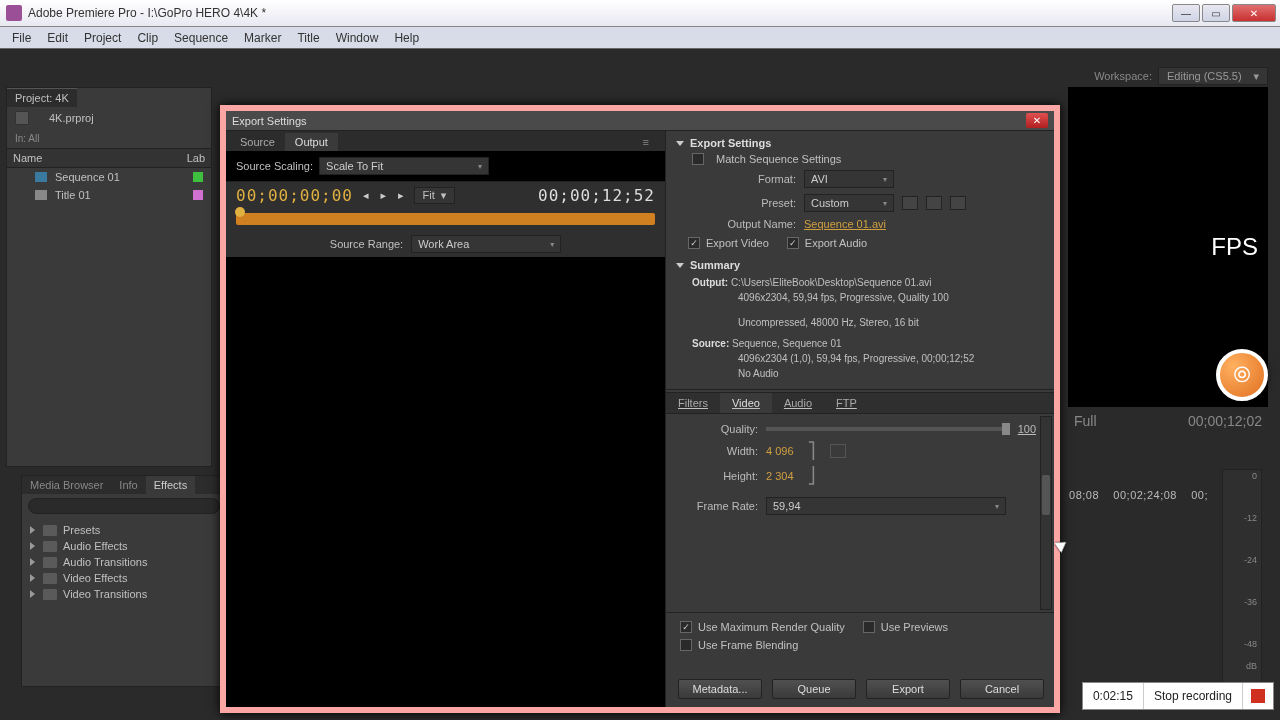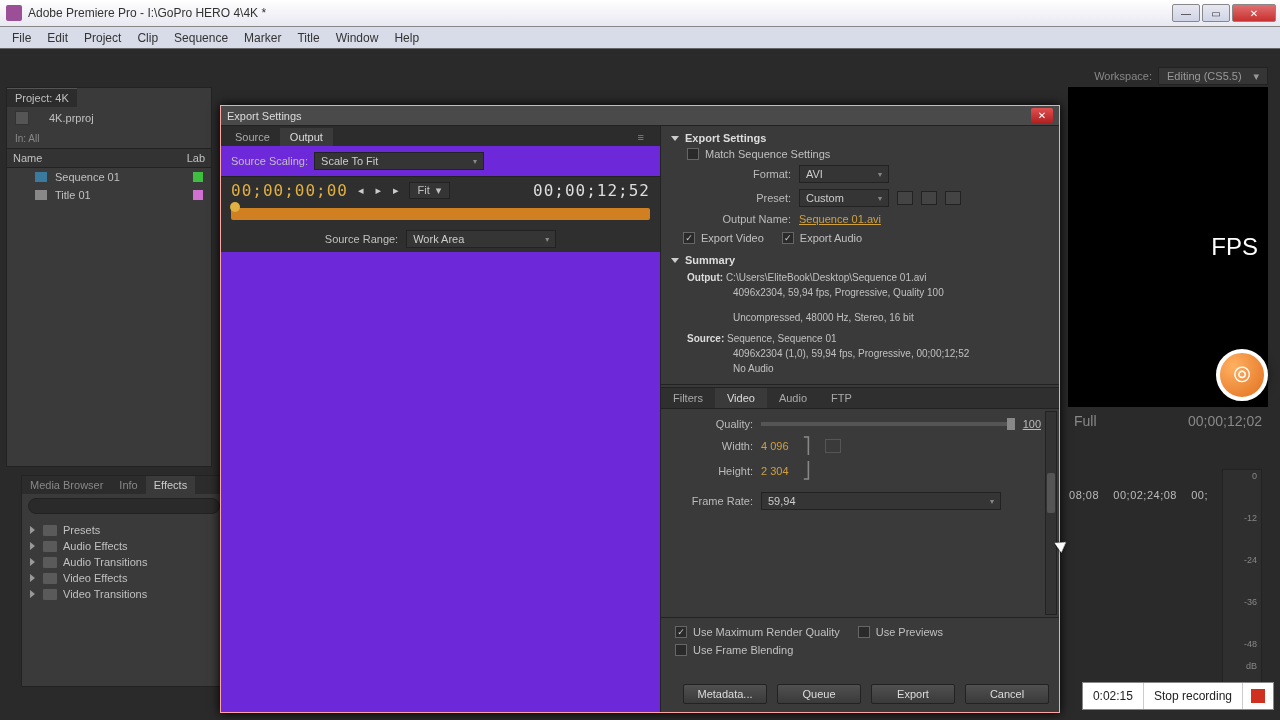--- a/index.html
+++ b/index.html
@@ -50,27 +50,27 @@
 
 .right-preview { position:absolute; right:12px; top:38px; width:200px; height:320px; background:#000; display:flex; align-items:center; justify-content:flex-end; color:#fff; font-family: serif; font-size:24px; padding-right:10px; }
 .right-controls { position:absolute; right:12px; top:362px; width:200px; height:20px; color:#888; font-size:14px; display:flex; align-items:center; justify-content:space-between; padding:0 6px; }
 
 
 .tl-times { position:absolute; right:72px; top:440px; color:#bbb; font-size:11px; letter-spacing:0.5px; }
 .audio-meter { position:absolute; right:18px; top:420px; width:40px; height:220px; background:#2f2f2f; border:1px solid #222; font-size:9px; color:#888; }
 .audio-meter div { text-align:right; padding:1px 4px; }
 
 
-.dialog { position:absolute; left:220px; top:56px; width:840px; height:608px; background:#3f3f3f; border:1px solid #fca5a5; box-shadow:0 0 10px #000; }
+.dialog { position:absolute; left:220px; top:56px; width:840px; height:608px; background:#3f3f3f; border:6px solid #fca5a5; box-shadow:0 0 10px #000; }
 .dlg-title { height:20px; background:#4a4a4a; border-bottom:1px solid #222; display:flex; align-items:center; padding:0 6px; color:#ddd; }
 .dlg-title .spacer { flex:1; }
 .dlg-close { width:22px; height:15px; background:linear-gradient(#e05050,#b02020); color:#fff; display:flex; align-items:center; justify-content:center; border-radius:2px; font-size:10px; }
 
 .dlg-body { display:flex; height:calc(100% - 20px); }
-.dlg-left { width:440px; background:#6d28d9; border-right:1px solid #222; display:flex; flex-direction:column; }
+.dlg-left { width:440px; background:#000000; border-right:1px solid #222; display:flex; flex-direction:column; }
 .dlg-right { flex:1; background:#3a3a3a; display:flex; flex-direction:column; }
 
 .src-tabs { display:flex; background:#2c2c2c; padding-left:4px; height:20px; align-items:flex-end; }
 .src-tabs span { padding:3px 10px; color:#aaa; }
 .src-tabs span.active { background:#3a3a3a; color:#ddd; }
 .src-tabs .menu-icn { margin-left:auto; margin-right:6px; color:#888; }
 .scaling-row { display:flex; align-items:center; gap:6px; padding:6px 10px; border-bottom:1px solid #222; }
 .dd { background:#353535; border:1px solid #222; padding:2px 6px; min-width:170px; height:18px; display:flex; align-items:center; justify-content:space-between; color:#ccc; }
 .dd .arw { font-size:8px; color:#888; }
 .preview-area { flex:1; display:flex; align-items:center; justify-content:center; background:#3e3e3e; position:relative; border:1px solid #222; margin: 2px 8px 2px 8px; }
@@ -81,35 +81,35 @@
 .pb-tc.end { color:#ddd; margin-left:auto; }
 .pb-btn { color:#ccc; padding:0 2px; }
 .pb-fit { background:#353535; border:1px solid #222; padding:1px 8px; display:flex; gap:6px; }
 .pb-slider { height:12px; background:#d08020; margin:8px 0 4px 0; position:relative; border-radius:2px; }
 .pb-slider::before { content:""; position:absolute; left:-1px; top:-6px; width:10px; height:10px; background:#e0b040; border-radius:50%; }
 .pb-range-row { display:flex; align-items:center; justify-content:center; gap:8px; padding-top:6px; }
 
 
 .sect-head { display:flex; align-items:center; gap:6px; padding:6px 10px 2px 10px; font-weight:bold; color:#ddd; }
 .tri-down { width:0; height:0; border-left:4px solid transparent; border-right:4px solid transparent; border-top:5px solid #ccc; }
-.chk-row { display:flex; align-items:flex-end; gap:6px; padding:2px 10px 2px 26px; }
+.chk-row { display:flex; align-items:flex-end; gap:12px; padding:2px 10px 2px 26px; }
 .chk { width:12px; height:12px; border:1px solid #666; background:#2a2a2a; display:flex; align-items:center; justify-content:center; font-size:9px; color:#ccc; }
 .chk.on::after { content:"✓"; }
 .lbl-row { display:flex; align-items:center; gap:8px; padding:3px 10px 3px 10px; }
 .lbl-row .lbl { width:120px; text-align:right; color:#bbb; }
 .lbl-row .ddm { min-width:90px; }
 .txt-in { background:#2a2a2a; border:1px solid #222; height:18px; min-width:196px; padding:0 4px; color:#ccc; }
 .icn-sm { width:16px; height:14px; background:#444; border:1px solid #222; }
 .link-txt { color:#d0a040; text-decoration:underline; }
 .two-chk { display:flex; gap:18px; padding:4px 10px 4px 22px; }
 
 .summary { padding:2px 10px 8px 26px; line-height:1.5; border-bottom:1px solid #222; margin-bottom:2px; font-size:10px; }
 .summary .k { font-weight:bold; color:#ddd; }
 
-.vid-tabs { display:flex; background:#2f2f2f; border-top:1px solid #222; border-bottom:1px solid #222; }
+.vid-tabs { display:flex; background:#2f2f2f; border-top:1px solid #222; border-bottom:1px solid #222;text-decoration:underline; }
 .vid-tabs span { padding:4px 12px; color:#aaa; }
 .vid-tabs span.active { background:#3a3a3a; color:#ddd; }
 
 .vid-body { padding:6px 18px 6px 6px; position:relative; flex:1; }
 .vrow { display:flex; align-items:center; gap:8px; padding:3px 0; }
 .vrow .vl { width:86px; text-align:right; color:#bbb; }
 .vval { color:#d0a040; }
 .link-bracket { color:#888; font-size:16px; margin-left:6px; }
 .lock-box { width:16px; height:14px; border:1px solid #555; background:#3a3a3a; margin-left:6px; }
 .scrollbar-r { position:absolute; right:2px; top:2px; bottom:2px; width:12px; background:#333; border:1px solid #222; }

